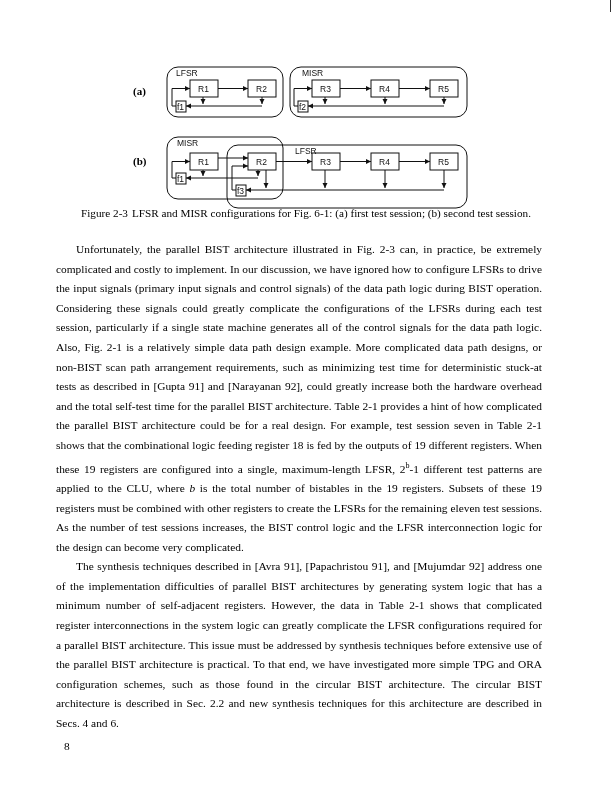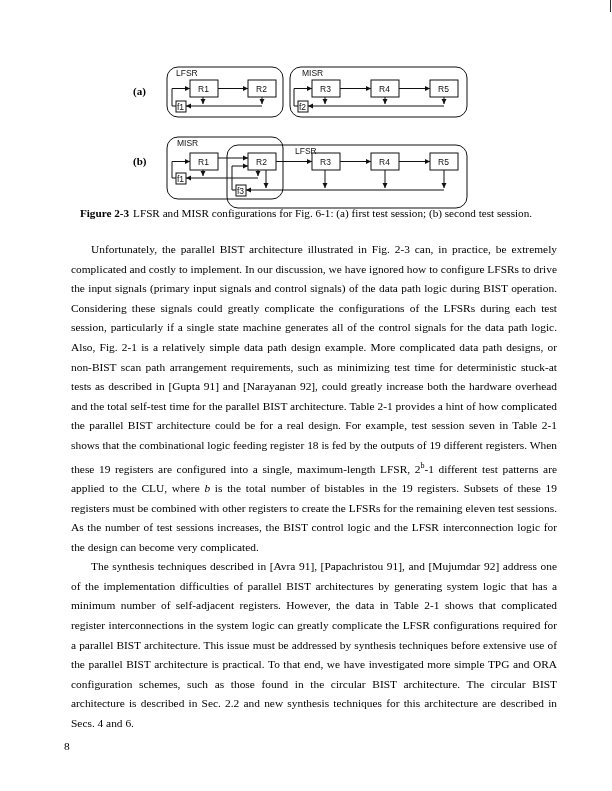--- a/index.html
+++ b/index.html
@@ -7,23 +7,23 @@
   .page { position: absolute; left: 0; top: 0; width: 612px; height: 791px; }
   .fig { position: absolute; left: 0; top: 0; width: 612px; height: 215px; }
   .fig svg { position: absolute; left: 0; top: 0; }
   .diag-text { font-family: "Liberation Sans", sans-serif; font-size: 8.5px; fill: #111; }
   .panel-label { font-family: "Liberation Serif", serif; font-weight: bold; font-size: 11px; fill: #000; }
   .caption {
     position: absolute; left: 62px; top: 207px; width: 488px;
     font-family: "Liberation Serif", serif; font-size: 11.2px; line-height: 12px;
     text-align: center; color: #000;
   }
-  .caption .cap-label { font-weight: bold; margin-right: 4px; }
+  .caption .cap-label { font-weight: normal; margin-right: 4px; }
   .body-text {
-    position: absolute; left: 71px; top: 240px; width: 486px;
+    position: absolute; left: 56px; top: 240px; width: 486px;
     font-family: "Liberation Serif", serif; font-size: 11.4px; line-height: 19.6px;
     color: #000; text-align: justify;
   }
   .body-text p { margin: 0; text-indent: 20px; }
   .page-number {
     position: absolute; left: 64px; top: 740px;
     font-family: "Liberation Serif", serif; font-size: 11.4px; color: #000;
   }
   .corner-mark { position: absolute; left: 610px; top: 0; width: 1px; height: 12px; background: #333; }
 </style>

